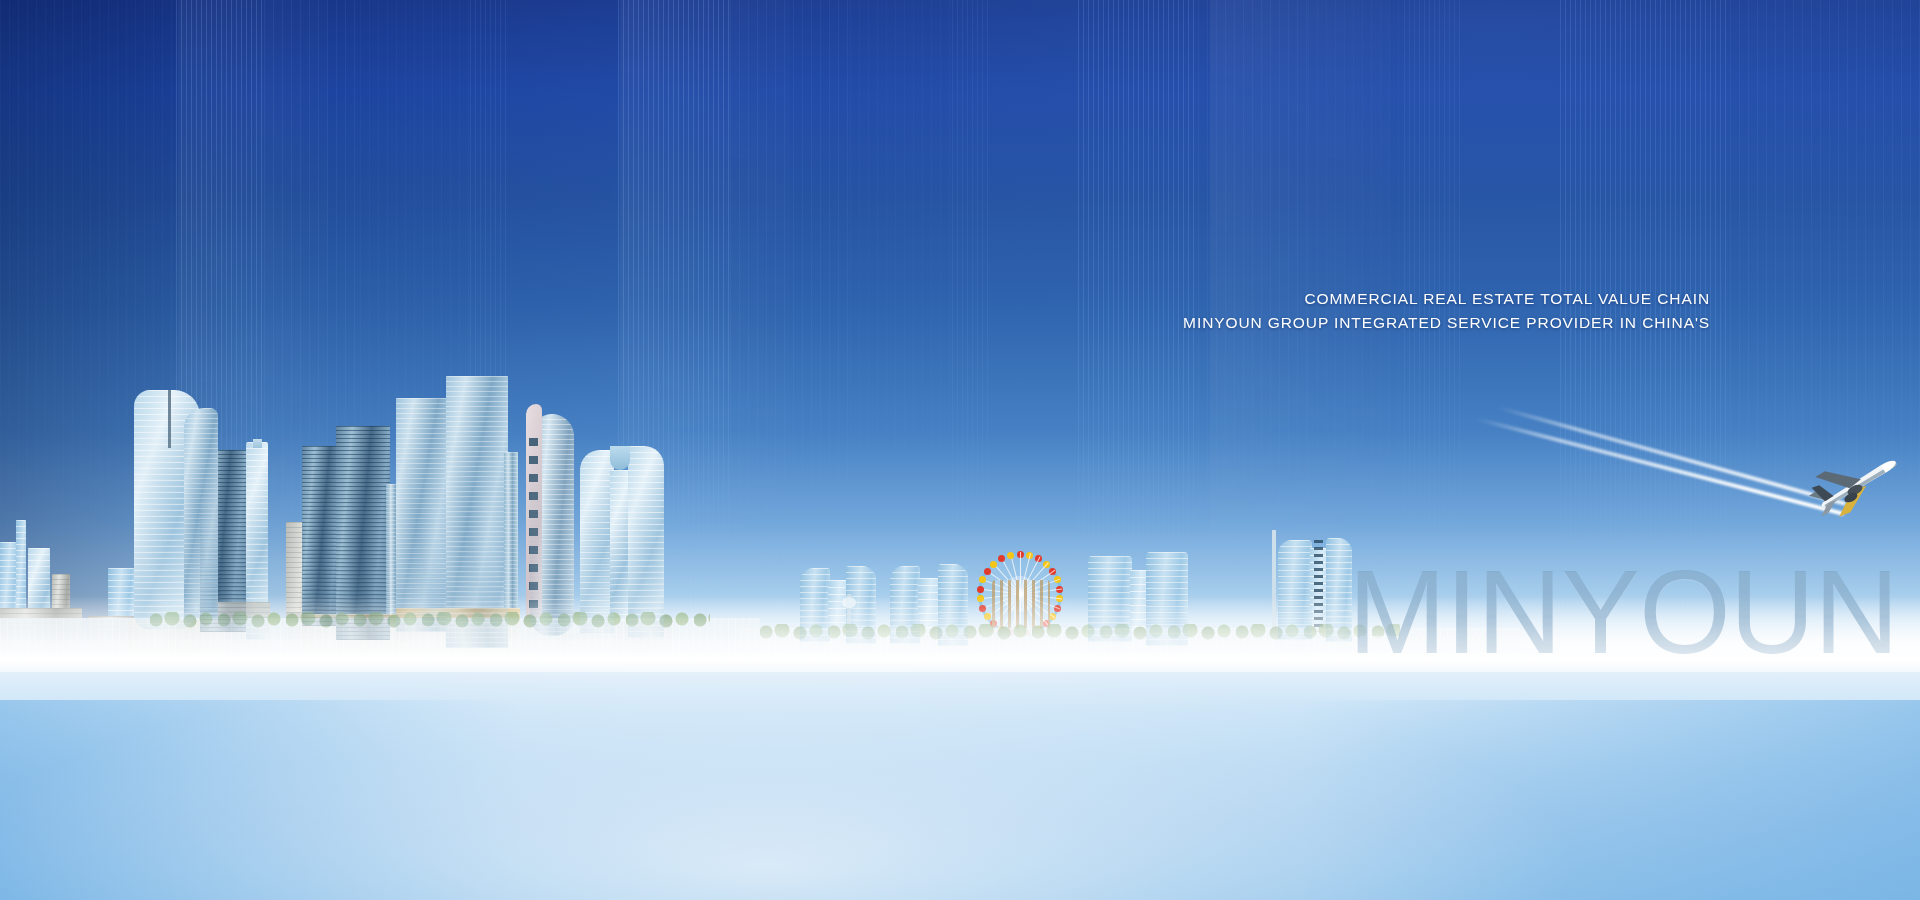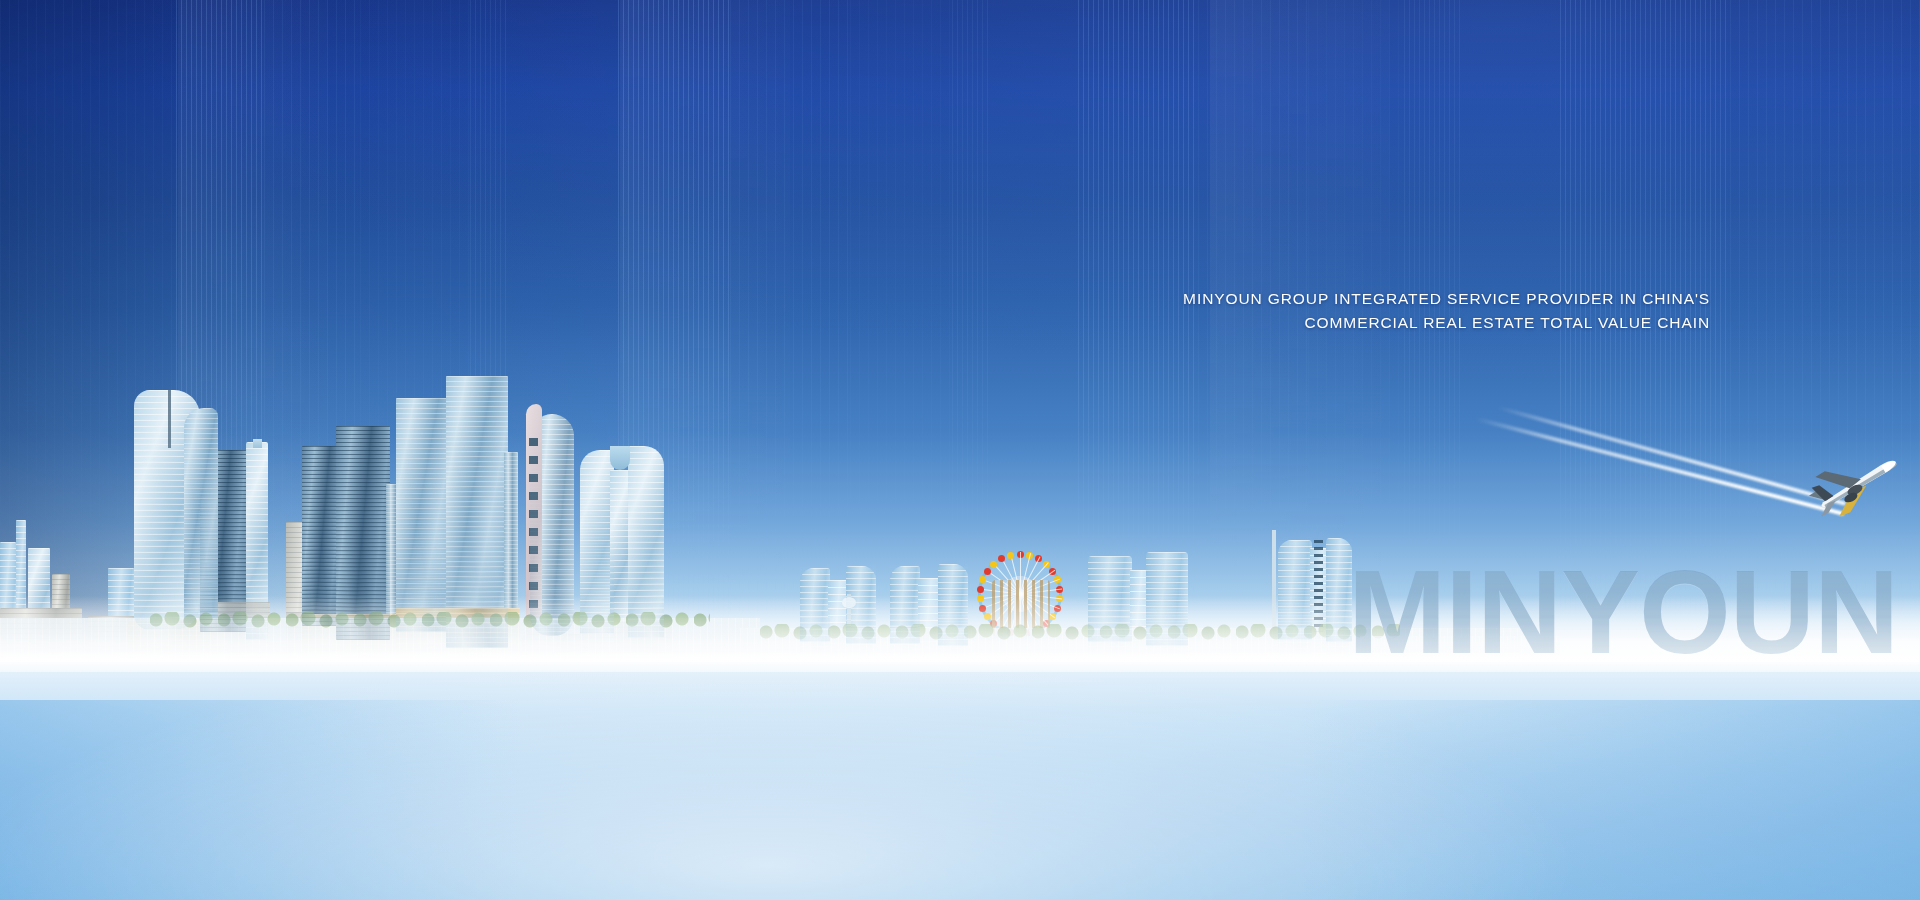--- a/index.html
+++ b/index.html
@@ -192,21 +192,21 @@
     letter-spacing:.9px;
     line-height:1.52;
     white-space:nowrap;
     text-shadow:0 1px 3px rgba(10,32,85,.5);
   }
 
   
   .watermark{
     position:absolute;
     white-space:nowrap;
-    font-weight:700;
+    font-weight:400;
     letter-spacing:-1px;
     color:rgba(118,156,190,.58);
     text-shadow:0 1px 0 rgba(255,255,255,.18);
     -webkit-mask-image:linear-gradient(to bottom, rgba(0,0,0,.95) 0%, rgba(0,0,0,.9) 55%, rgba(0,0,0,.45) 85%, rgba(0,0,0,.12) 100%);
             mask-image:linear-gradient(to bottom, rgba(0,0,0,.95) 0%, rgba(0,0,0,.9) 55%, rgba(0,0,0,.45) 85%, rgba(0,0,0,.12) 100%);
             text-align:right;
   }
 
   
   .plane-wrap{position:absolute;}
@@ -492,17 +492,17 @@
         <ellipse cx="52" cy="41" rx="8" ry="4.4" fill="#454f58"></ellipse>
         <ellipse cx="45" cy="46" rx="7" ry="4" fill="#39434c"></ellipse>
 
         <path d="M86 31 q12 -1 15 3 q-3 4 -14 5 Z" fill="#ffffff"></path>
       </g>
     </svg>
   </div>
 
 
   <div class="sub" style="left:760px;top:287px;width:950px;font-size:15.5px;">
+    <div>COMMERCIAL REAL ESTATE TOTAL VALUE CHAIN</div>
     <div>MINYOUN GROUP INTEGRATED SERVICE PROVIDER IN CHINA'S</div>
-    <div>COMMERCIAL REAL ESTATE TOTAL VALUE CHAIN</div>
   </div>
 
 </div>
 
 </body></html>

